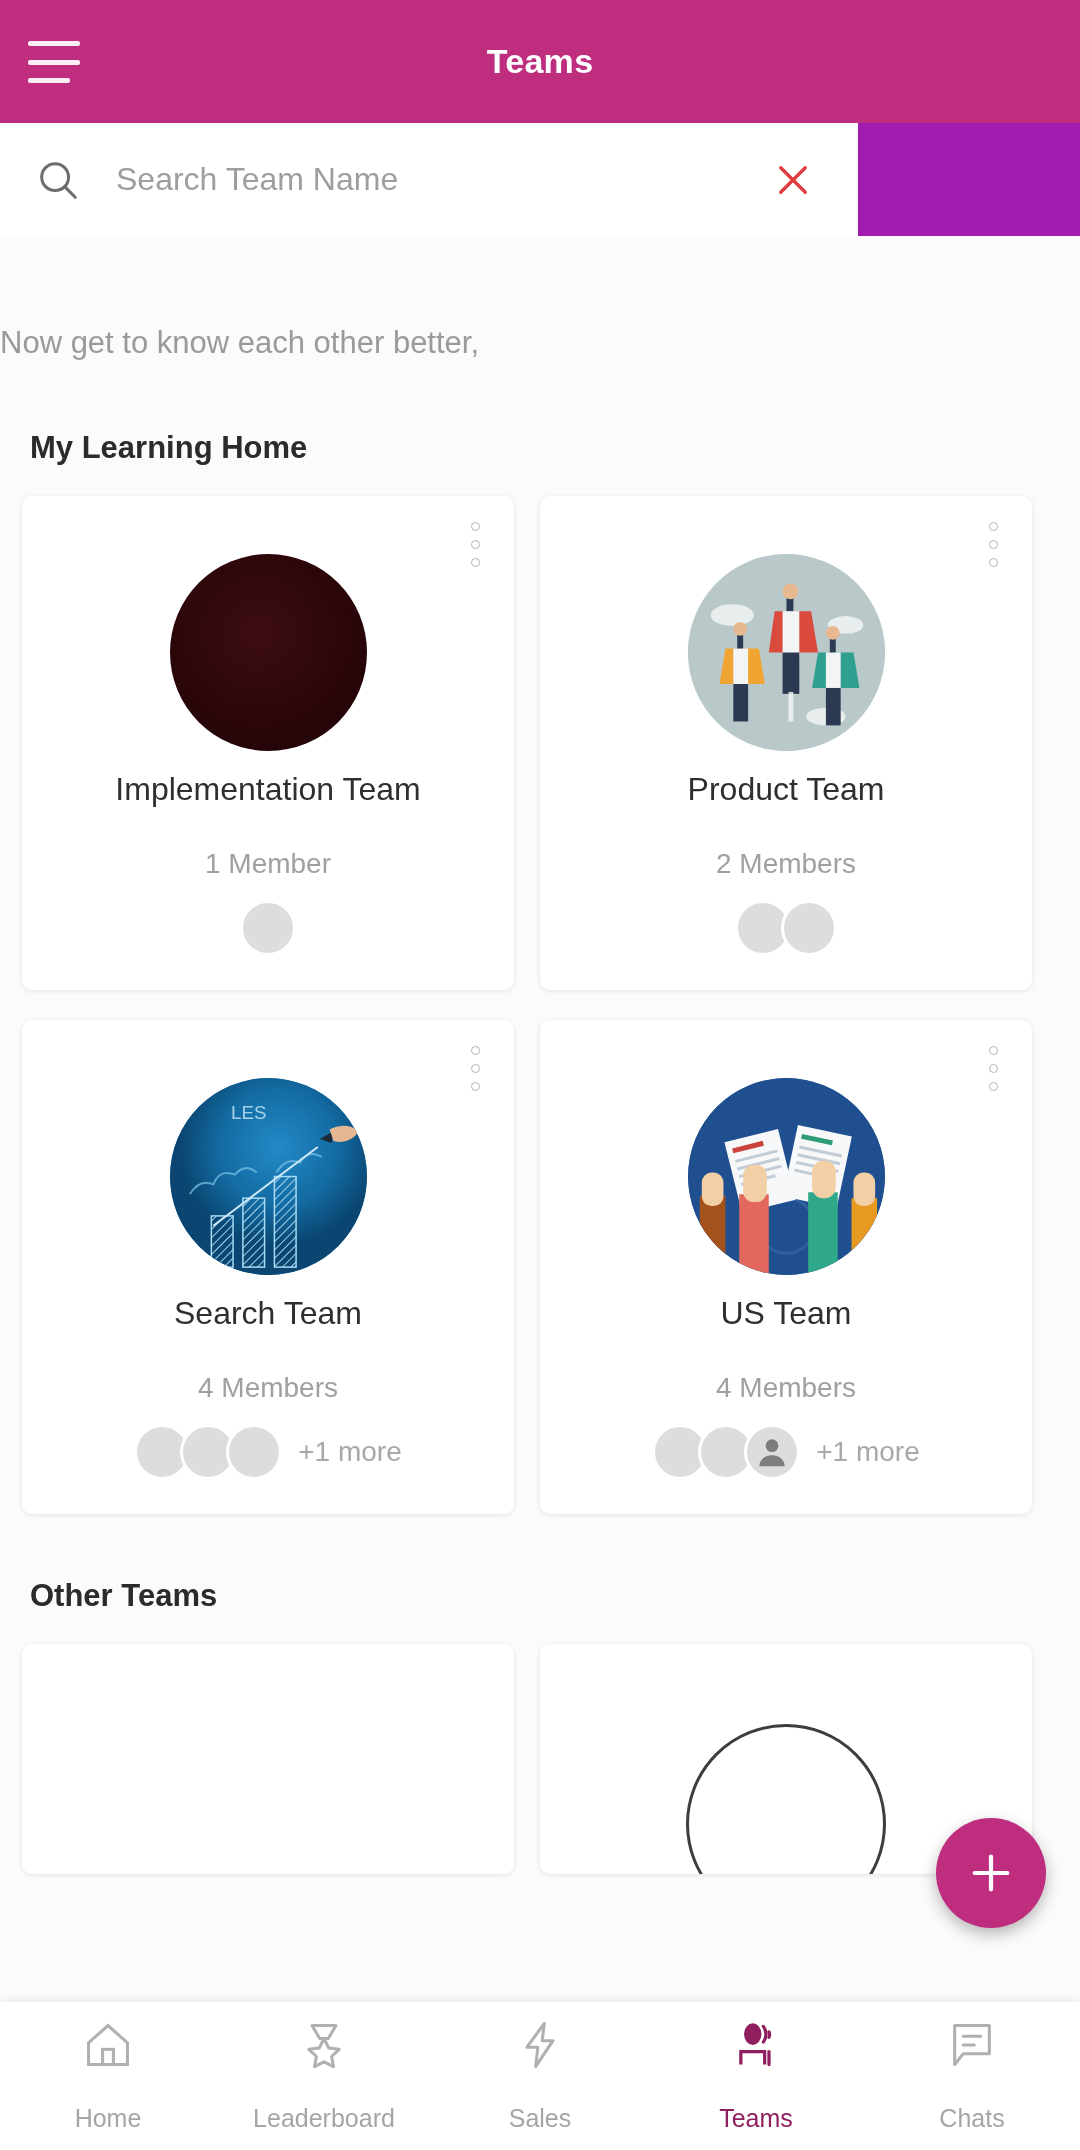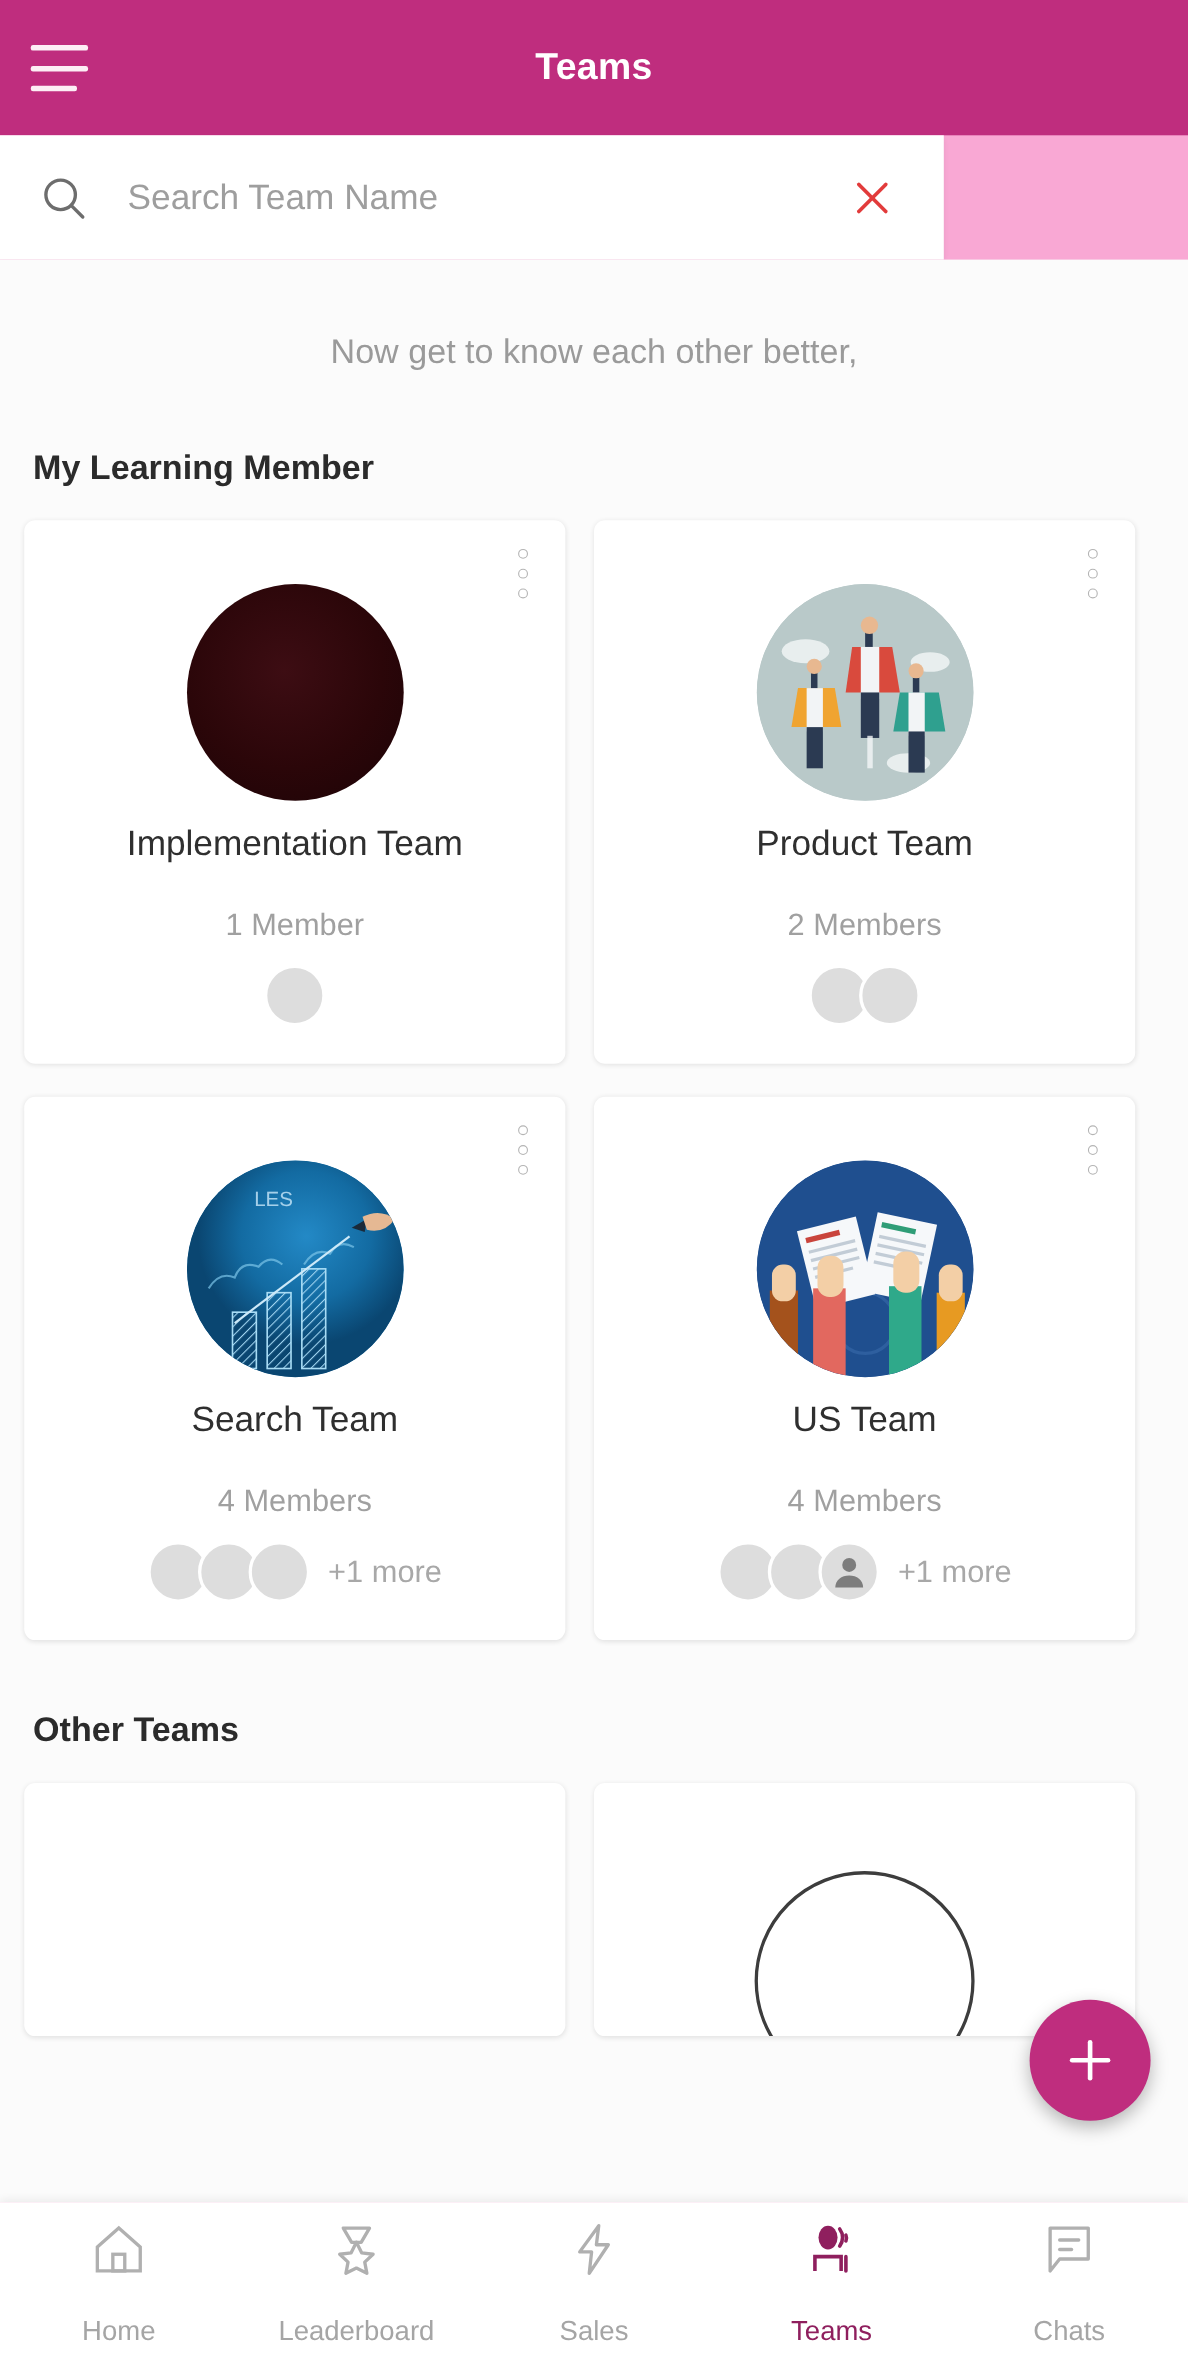--- a/index.html
+++ b/index.html
@@ -5,21 +5,21 @@
   * { box-sizing: border-box; margin: 0; padding: 0; }
   html, body {
     width: 1080px; height: 2150px;
     font-family: "Liberation Sans", sans-serif;
     background: #ffffff;
     overflow: hidden;
   }
   #app {
     position: relative;
     width: 1080px; height: 2150px;
-    background: #f9a8d4;
+    background: #a21caf;
   }
 
   
   .appbar {
     position: absolute; top: 0; left: 0;
     width: 1080px; height: 123px;
     background: #bf2d7e;
     display: flex; align-items: center;
   }
   .hamburger {
@@ -69,22 +69,21 @@
 
   
   .body {
     position: absolute; top: 236px; left: 0;
     width: 1080px; height: 1766px;
     background: #fbfbfb;
     overflow: hidden;
   }
 
   .intro {
-    margin-top: 61px;
-    text-align: center;
+    margin-top: 84px;
     font-size: 31px; line-height: 46px;
     color: #9a9a9a;
   }
   .intro b { color: #1c1c1c; font-weight: bold; }
 
   .section-title {
     margin: 64px 0 0 30px;
     font-size: 31px; font-weight: bold; color: #2b2b2b;
   }
 
@@ -245,21 +244,21 @@
       </svg>
     </div>
   </div>
 
   <div class="body">
 
     <div class="intro">
       <div>Now get to know each other better,</div>
     </div>
 
-    <div class="section-title">My Learning Member</div>
+    <div class="section-title">My Learning Home</div>
 
     <div class="grid">
 
       <div class="card tall">
         <div class="kebab">
           <i></i>
           <i></i>
           <i></i>
         </div>
         <div class="team-avatar ill-dark"></div>

